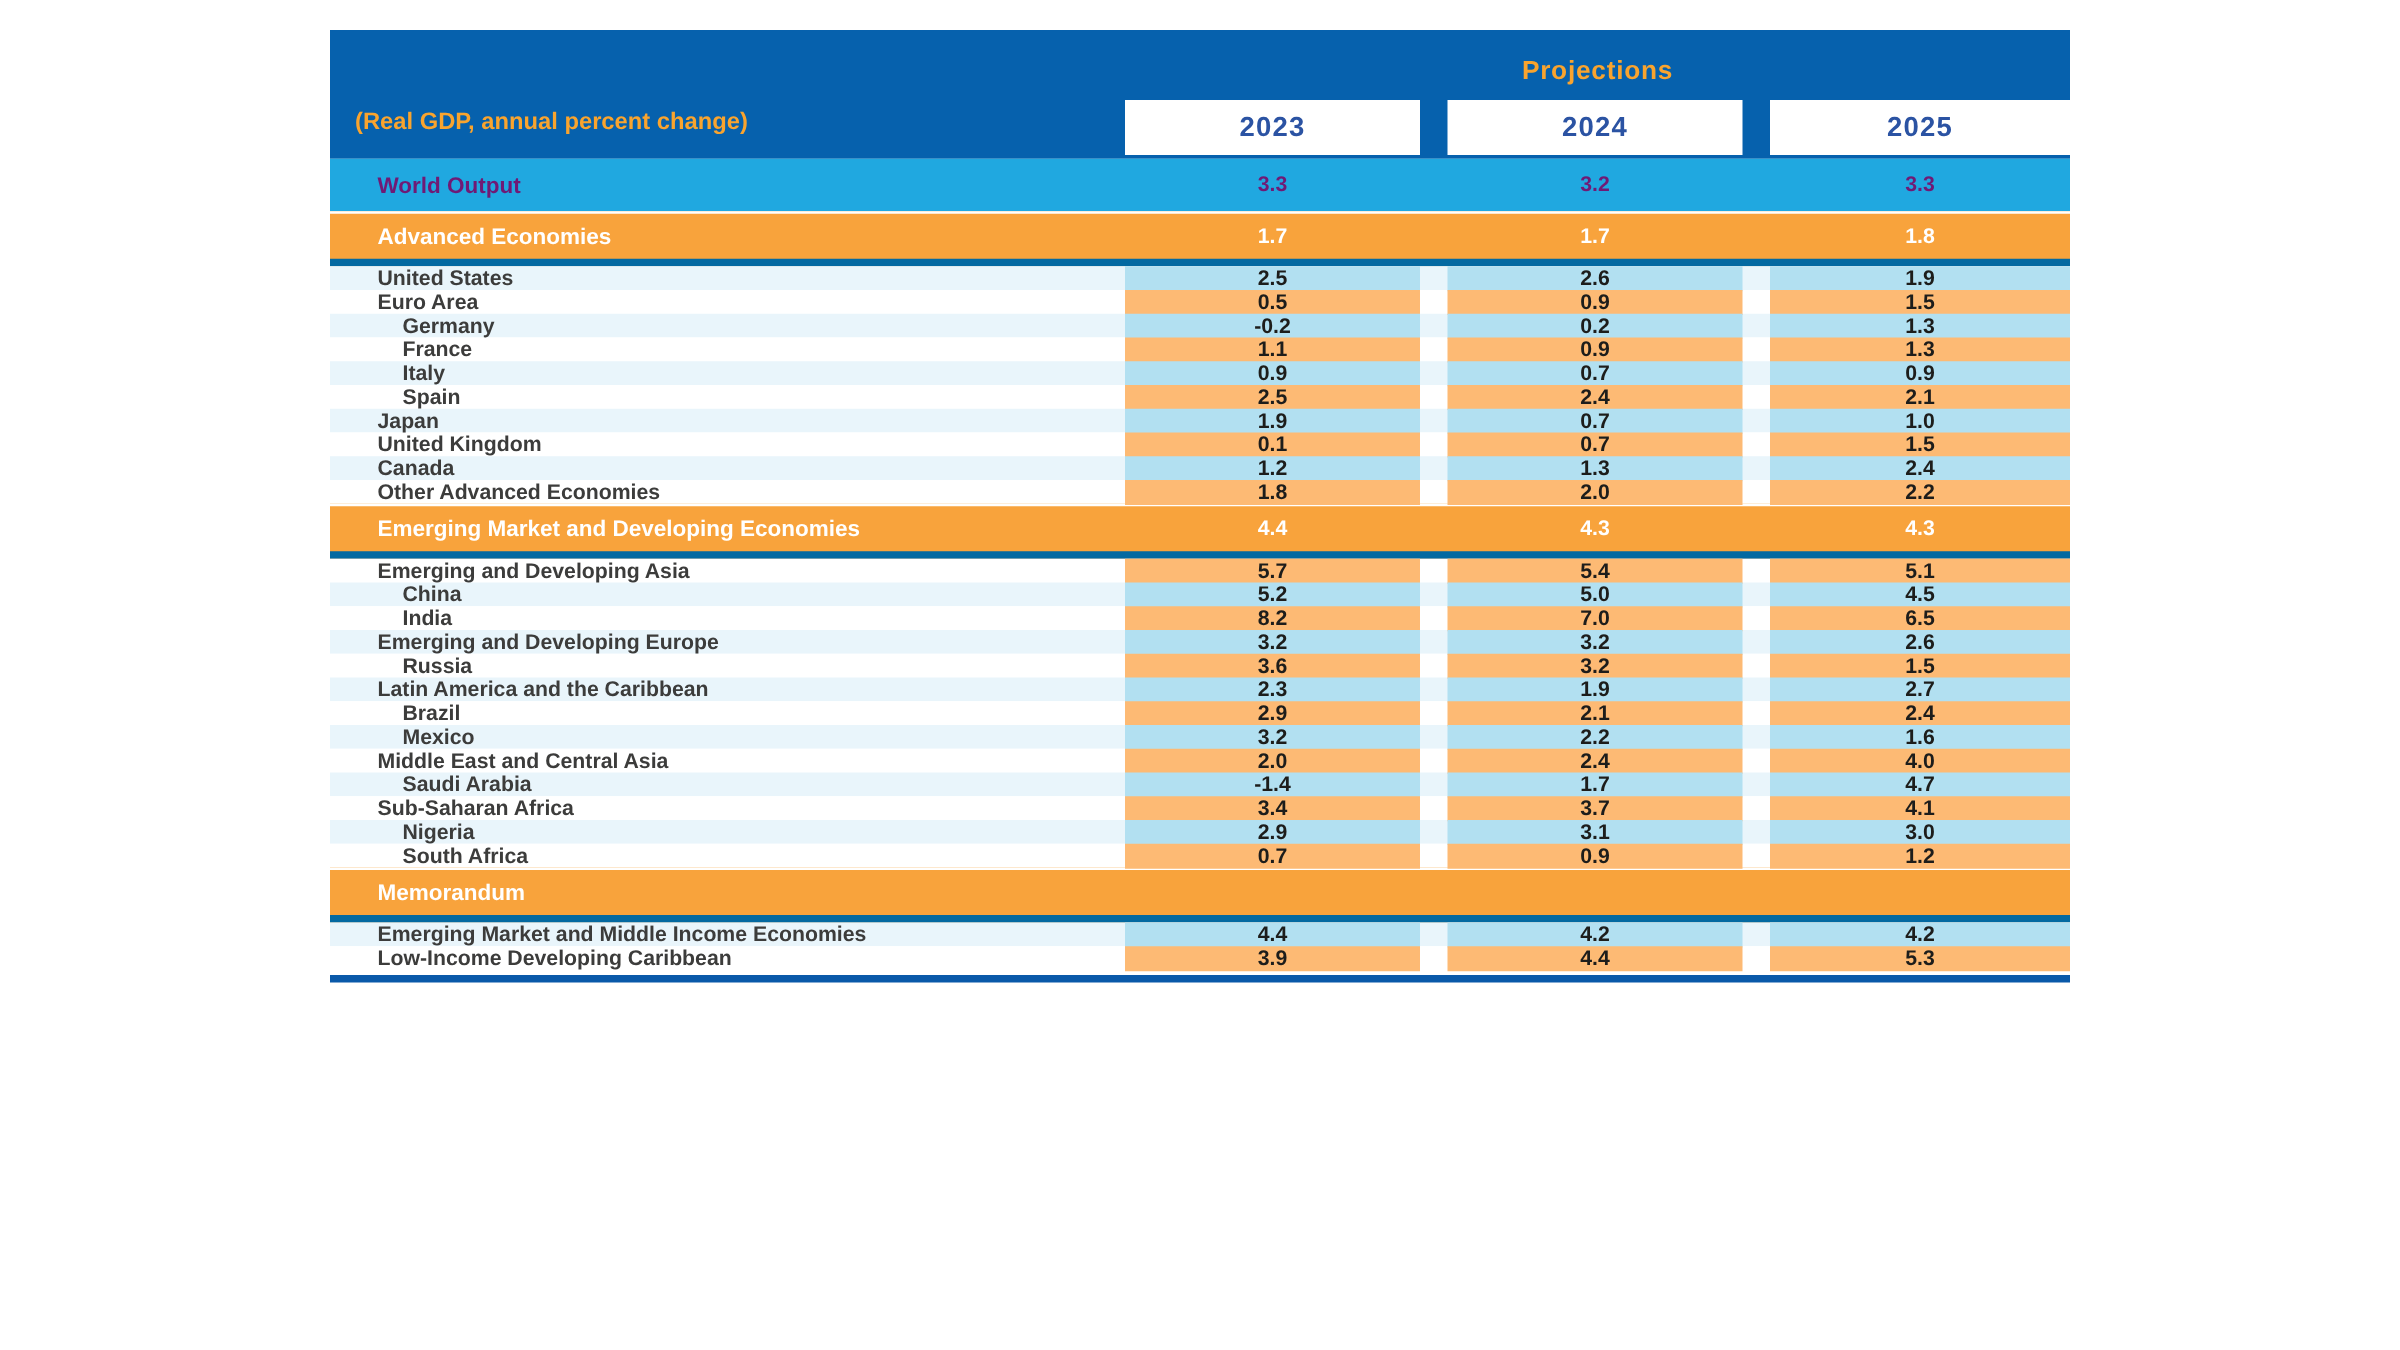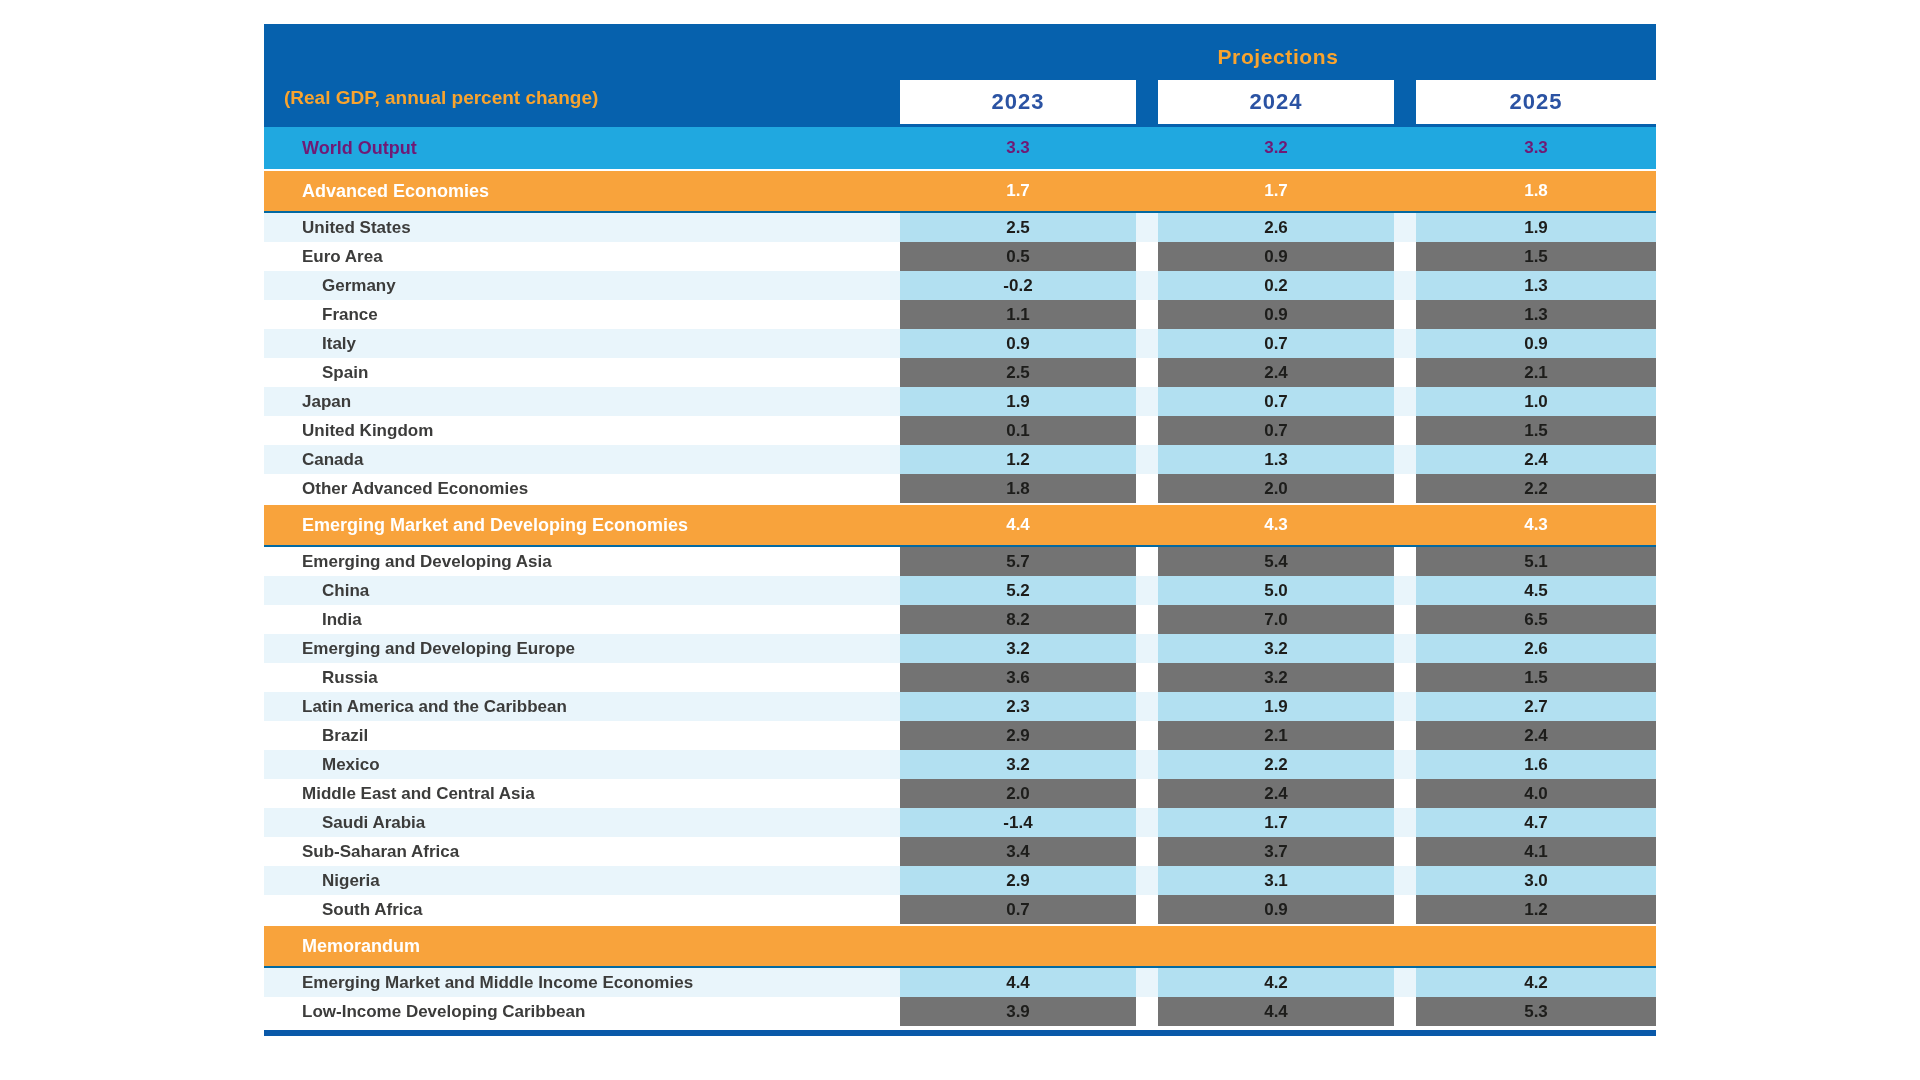--- a/index.html
+++ b/index.html
@@ -96,30 +96,30 @@
   .row.world {
     height: 42px;
     background: #20A8E0;
   }
   .row.world .label, .row.world .cell { color: #701a75; }
   .row.world .label { font-size: 18px; }
   .row.section {
     height: 44px;
     background: #F8A33C;
     border-top: 2px solid #ffffff;
-    border-bottom: 2px solid #0369a1;
+    border-bottom: 6px solid #0369a1;
     box-sizing: border-box;
   }
   .row.section .label, .row.section .cell { color: #ffffff; }
   .row.section .label { font-size: 18px; }
-  .row.data { height: 29px; }
+  .row.data { height: 19px; }
   .row.data.light { background: #E9F5FB; }
   .row.data.white { background: #ffffff; }
   .row.data.light .cell { background: #B2E0F1; }
-  .row.data.white .cell { background: #737373; }
+  .row.data.white .cell { background: #fdba74; }
 
   .bottom-line {
     margin-top: 4px;
     height: 6px;
     background: #0A59A9;
   }
 </style>
 </head>
 <body>
 

